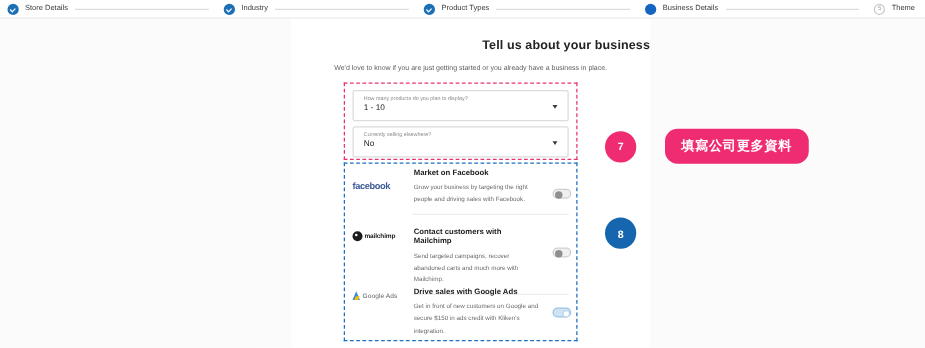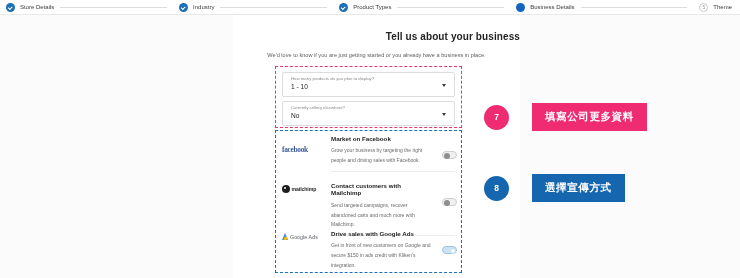--- a/index.html
+++ b/index.html
@@ -114,21 +114,21 @@
   }
   .toggle .knob {
     position:absolute; left:0.5px; top:0.5px; width:6px; height:6px;
     border-radius:50%; background:#8f8f8f;
   }
   .toggle.on { background:#cfe3f3; border-color:#9cc4e4; }
   .toggle.on .knob { left:auto; right:0.5px; background:#ffffff; border:1px solid #bcd8ef; }
 
   
   .fb-mark {
-    font-family:Liberation Serif, serif;
+    font-family:Liberation Sans, sans-serif;
     font-size:7.4px; font-weight:bold; color:#3b5998;
     letter-spacing:-.3px; line-height:1;
   }
   
   .mc-wrap { display:flex; align-items:center; gap:1.5px; }
   .mc-dot {
     width:8px; height:8px; border-radius:50%; background:#1d1d1d;
     position:relative; flex:0 0 8px;
   }
   .mc-dot::after {
@@ -159,21 +159,21 @@
     flex:0 0 25px;
   }
   .annot .tag {
     margin-left:23px; padding:7px 13px;
     color:#ffffff; font-size:10.5px; font-weight:bold;
     font-family:"DejaVu Sans", sans-serif;
     letter-spacing:.6px; white-space:nowrap;
   }
   .annot.a7 { left:484px; top:88px; }
   .annot.a7 .badge { background:#ef2b72; }
-  .annot.a7 .tag { background:#ef2b72; }
+  .annot.a7 .tag { background:#ef2b72;border-radius:10px; }
   .annot.a8 { left:484px; top:159px; }
   .annot.a8 .badge { background:#1566ae; }
   .annot.a8 .tag { background:#1566ae; }
 </style>
 </head>
 <body>
 
 <div class="progress">
   <div class="pstep done">
     <span class="dot"></span>
@@ -275,16 +275,15 @@
 
   </div>
 
   <div class="annot a7">
     <div class="badge">7</div>
     <div class="tag">填寫公司更多資料</div>
   </div>
 
   <div class="annot a8">
     <div class="badge">8</div>
-    <div class="tag">選擇宣傳方式</div>
   </div>
 
 </div>
 
 </body></html>

